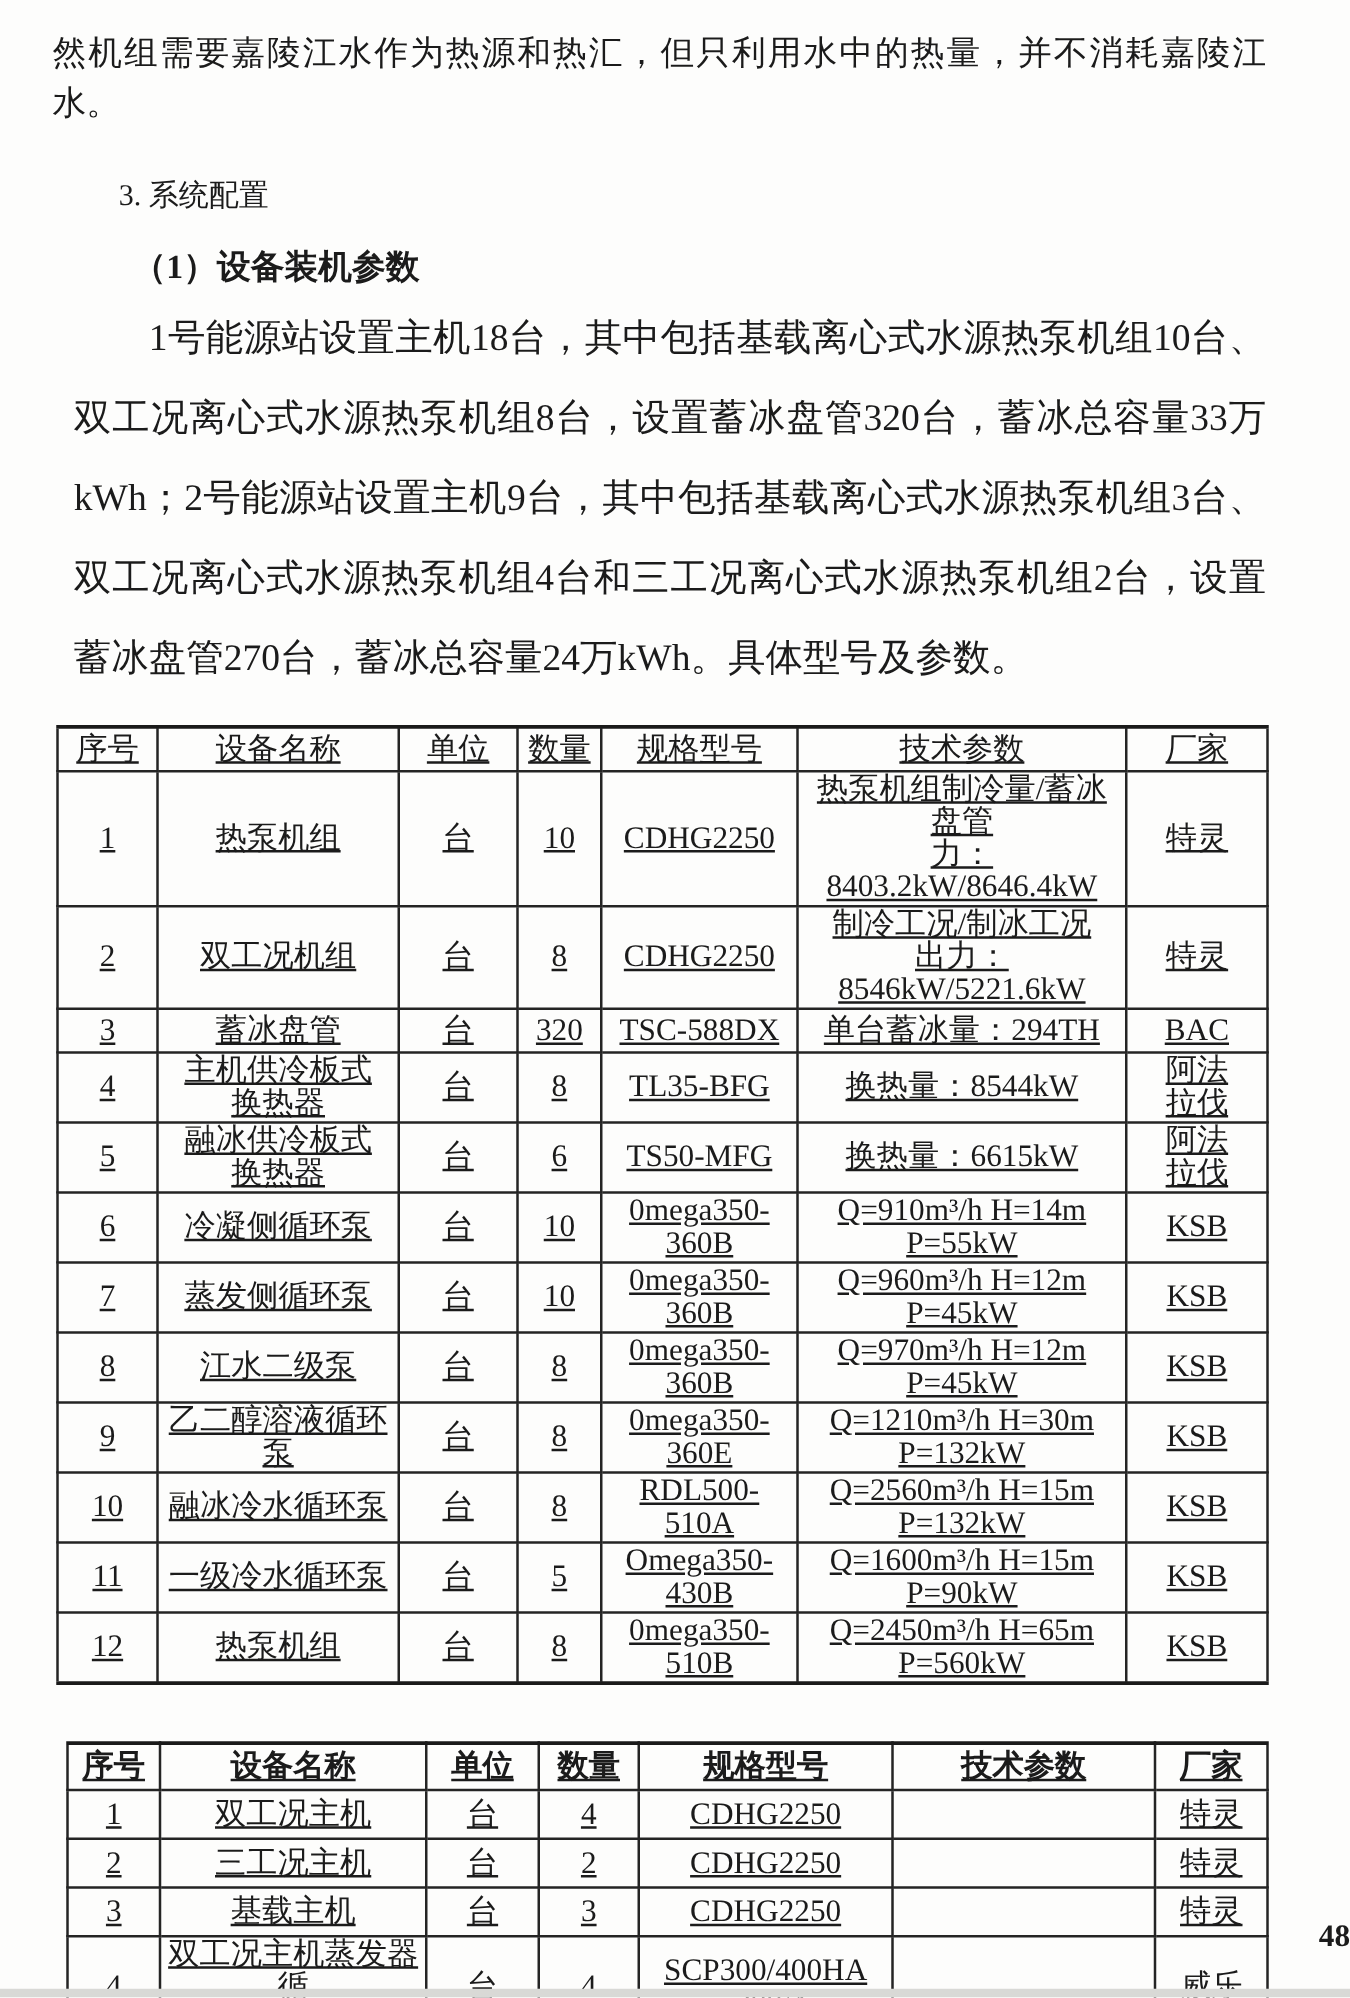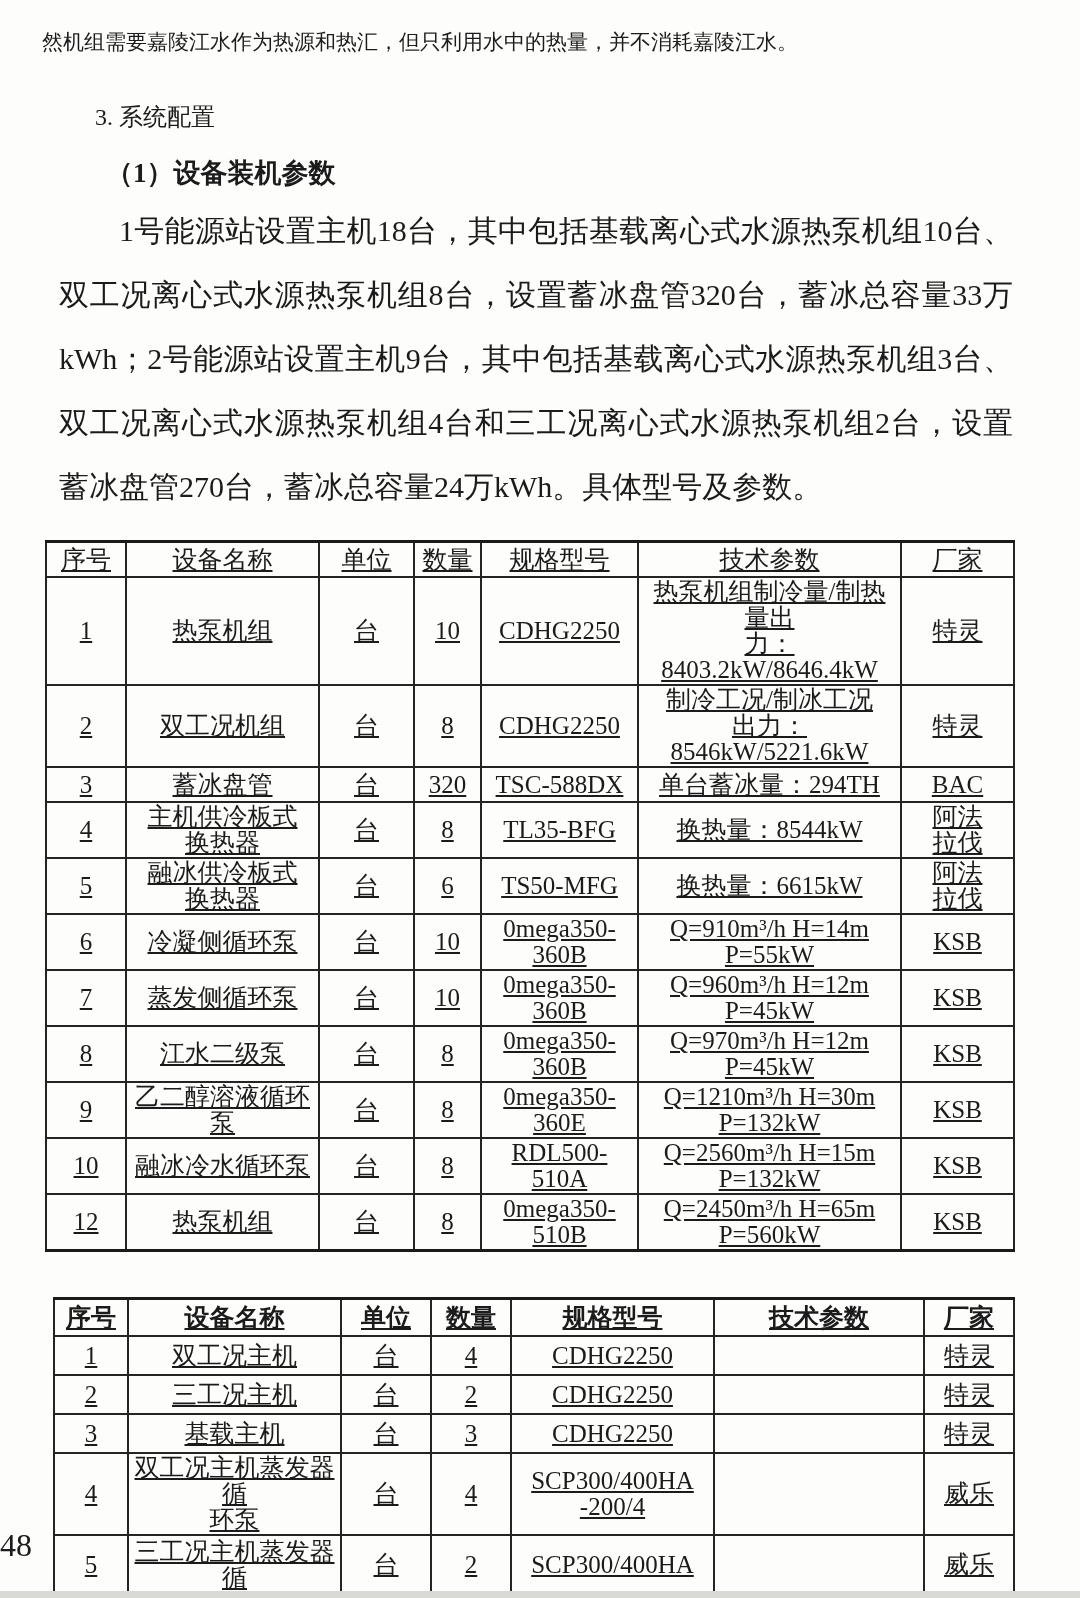--- a/index.html
+++ b/index.html
@@ -14,21 +14,21 @@
     overflow: hidden;
     font-family: "Liberation Serif", "DejaVu Serif", serif;
     color: #1b1b1b;
     background: #fdfdfc;
   }
   .page {
     padding: 22px 67px 0 42px; 
   }
   .intro-line {
     margin: 0;
-    font-size: 21px;
+    font-size: 27px;
     line-height: 40px;
     text-align: justify;
   }
   .section-heading {
     margin: 37px 0 0 0;
     padding-left: 53px;
     font-size: 24px;
     font-weight: normal;
     line-height: 36px;
   }
@@ -91,22 +91,23 @@
   #table2 col:nth-child(3){width:90px}
   #table2 col:nth-child(4){width:80px}
   #table2 col:nth-child(5){width:203px}
   #table2 col:nth-child(6){width:210px}
   #table2 col:nth-child(7){width:90px}
   .page-number {
     position: absolute;
     bottom: 34px;
     left: 0;
     width: 100%;
-    text-align: left;
-    font-size: 32px;
+    text-align: right;
+    font-size: 25px;
+    font-weight: bold;
   }
   .scan-edge {
     position: absolute;
     bottom: 0;
     left: 0;
     width: 100%;
     height: 7px;
     background: #d9d9d6;
   }
 </style>
@@ -144,21 +145,21 @@
           <th>厂家</th>
         </tr>
       </thead>
       <tbody>
         <tr>
           <td>1</td>
           <td>热泵机组</td>
           <td>台</td>
           <td>10</td>
           <td>CDHG2250</td>
-          <td>热泵机组制冷量/制热量出
+          <td>热泵机组制冷量/蓄冰盘管
 力：8403.2kW/8646.4kW</td>
           <td>特灵</td>
         </tr>
         <tr>
           <td>2</td>
           <td>双工况机组</td>
           <td>台</td>
           <td>8</td>
           <td>CDHG2250</td>
           <td>制冷工况/制冰工况
@@ -237,20 +238,30 @@
           <td>KSB</td>
         </tr>
         <tr>
           <td>10</td>
           <td>融冰冷水循环泵</td>
           <td>台</td>
           <td>8</td>
           <td>RDL500-510A</td>
           <td>Q=2560m³/h H=15m
 P=132kW</td>
+          <td>KSB</td>
+        </tr>
+        <tr>
+          <td>11</td>
+          <td>一级冷水循环泵</td>
+          <td>台</td>
+          <td>5</td>
+          <td>Omega350-430B</td>
+          <td>Q=1600m³/h H=15m
+P=90kW</td>
           <td>KSB</td>
         </tr>
         <tr>
           <td>12</td>
           <td>热泵机组</td>
           <td>台</td>
           <td>8</td>
           <td>0mega350-510B</td>
           <td>Q=2450m³/h H=65m
 P=560kW</td>

